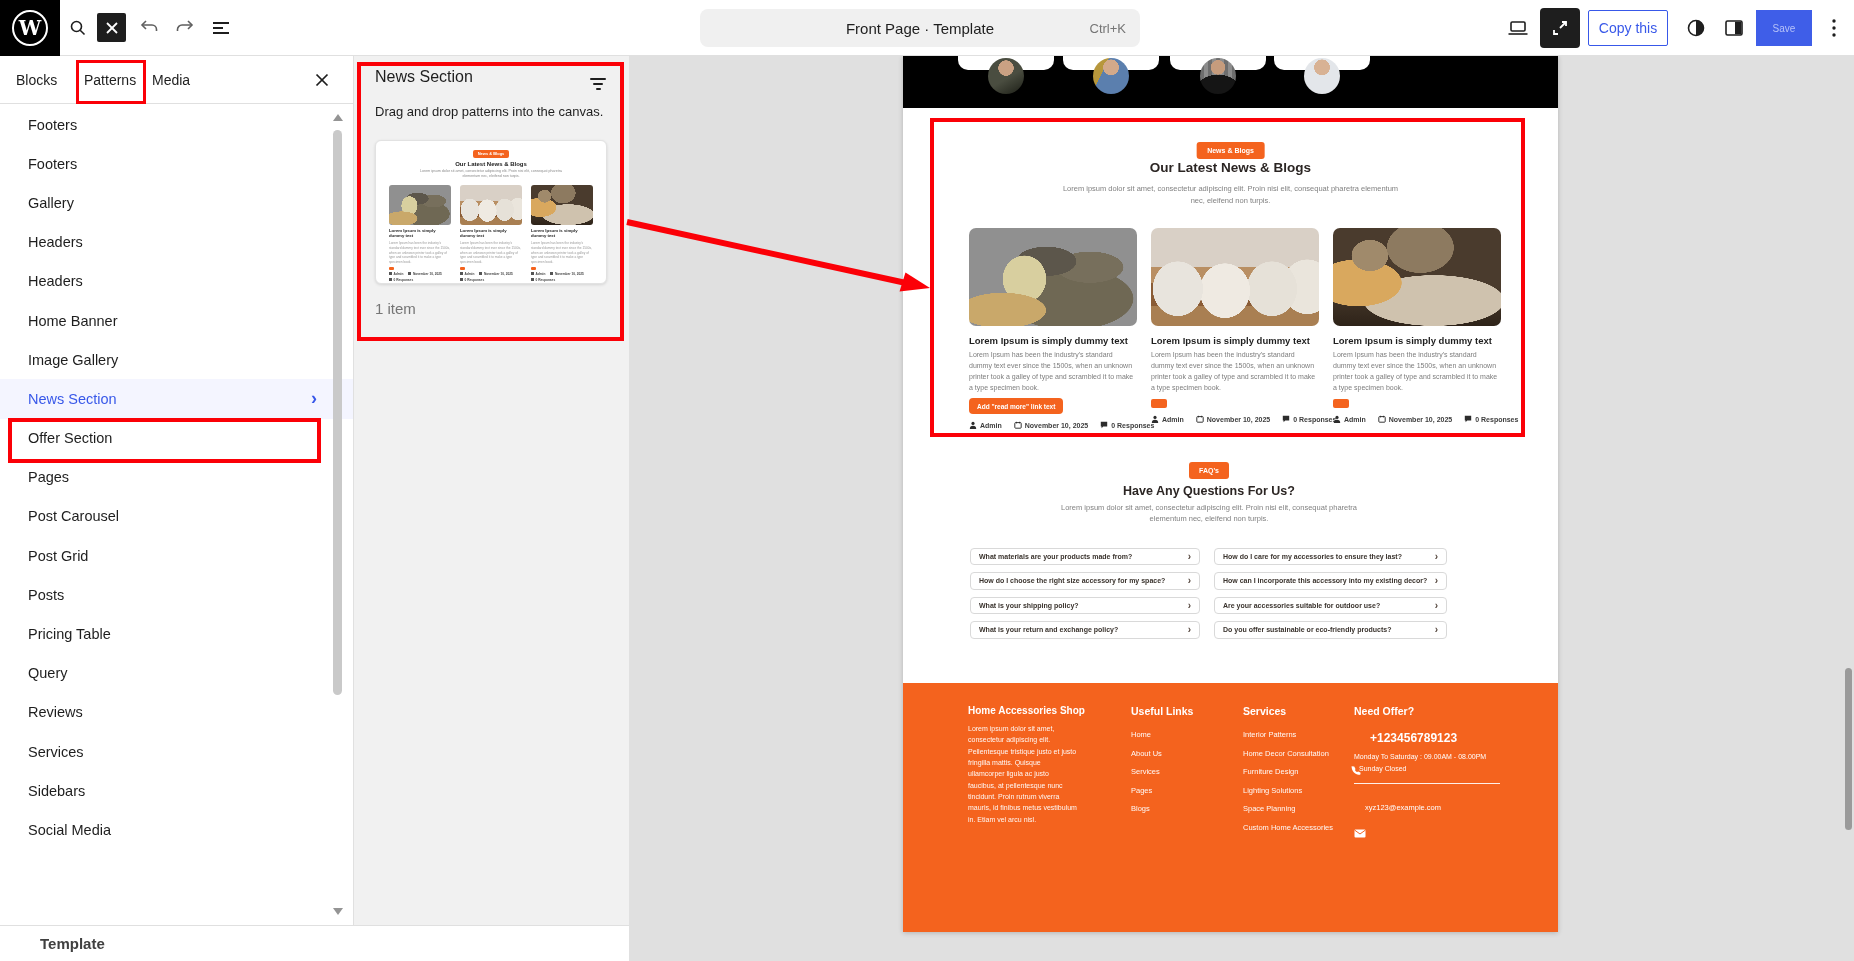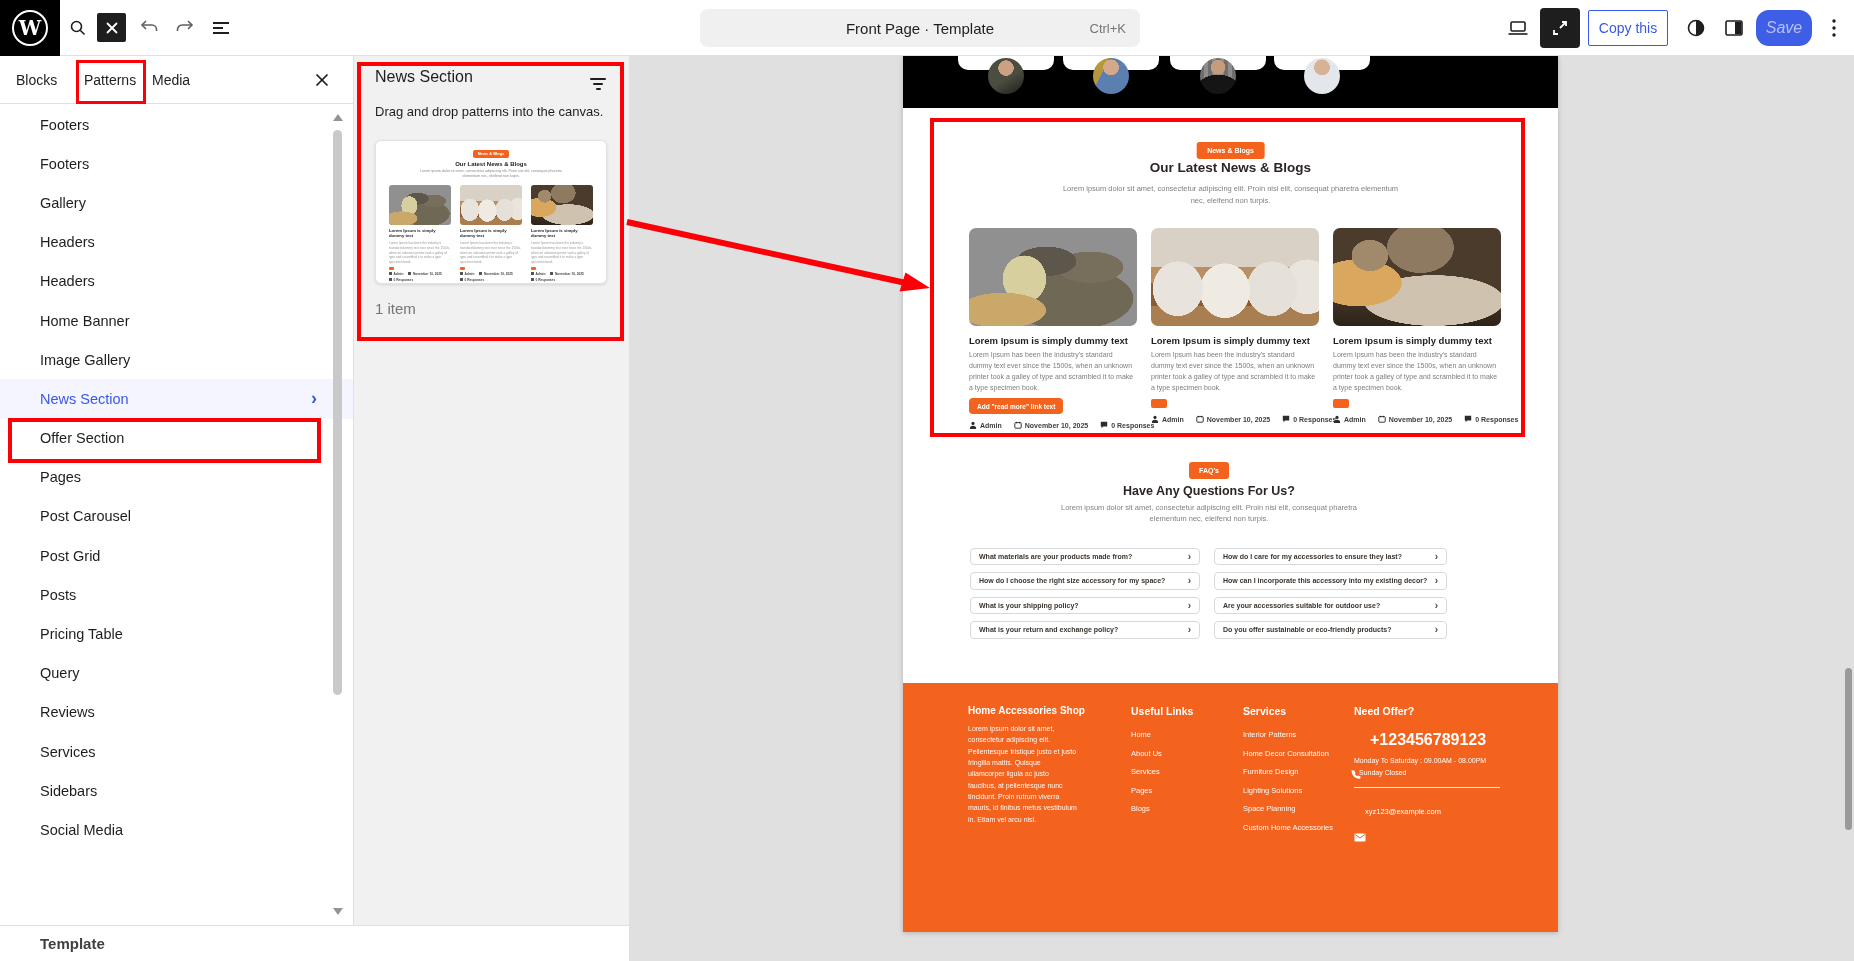--- a/index.html
+++ b/index.html
@@ -9,30 +9,30 @@
   .topbar{position:absolute;left:0;top:0;width:1854px;height:56px;background:#fff;border-bottom:1px solid #e0e0e0;box-sizing:border-box;z-index:20;}
   .wplogo{position:absolute;left:0;top:0;width:60px;height:56px;background:#000;display:flex;align-items:center;justify-content:center;}
   .wpring{width:36px;height:36px;border:2.5px solid #fff;border-radius:50%;display:flex;align-items:center;justify-content:center;color:#fff;font-family:"DejaVu Serif",serif;font-size:20px;font-weight:bold;box-sizing:border-box;}
   .tbtn{position:absolute;top:12px;width:32px;height:32px;display:flex;align-items:center;justify-content:center;border-radius:2px;cursor:pointer;}
   .tbtn.black{background:#1e1e1e;}
   .pill{position:absolute;left:700px;top:9px;width:440px;height:38px;background:#f0f0f0;border-radius:8px;}
   .pill .doc{position:absolute;left:0;right:0;top:0;bottom:0;display:flex;align-items:center;justify-content:center;font-size:15px;color:#1e1e1e;}
   .pill .kbd{position:absolute;right:14px;top:0;bottom:0;display:flex;align-items:center;font-size:13px;color:#757575;}
   .copybtn{position:absolute;left:1588px;top:10px;width:80px;height:36px;border:1.5px solid #3858e9;border-radius:2px;color:#3858e9;font-size:14px;display:flex;align-items:center;justify-content:center;box-sizing:border-box;background:#fff;cursor:pointer;}
   .fsbtn{position:absolute;left:1540px;top:8px;width:40px;height:40px;background:#1e1e1e;border-radius:4px;display:flex;align-items:center;justify-content:center;cursor:pointer;}
-  .savebtn{position:absolute;left:1756px;top:10px;width:56px;height:36px;background:#3f5ee8;border-radius:13px;color:#b6c2f8;font-size:16px;display:flex;align-items:center;justify-content:center;cursor:pointer;font-style:italic;}
+  .savebtn{position:absolute;left:1756px;top:10px;width:56px;height:36px;background:#3f5ee8;border-radius:0;color:#b6c2f8;font-size:10px;display:flex;align-items:center;justify-content:center;cursor:pointer;}
   
   .sidebar{position:absolute;left:0;top:56px;width:354px;height:869px;background:#fff;border-right:1px solid #e0e0e0;box-sizing:border-box;}
   .tabsrow{position:absolute;left:0;top:0;width:100%;height:48px;border-bottom:1px solid #e0e0e0;box-sizing:border-box;}
   .tab{position:absolute;top:0;height:48px;line-height:48px;font-size:14px;color:#1e1e1e;cursor:pointer;}
   .tab.active{color:#1e1e1e;}
   .tab.active::after{content:"";position:absolute;left:-6px;right:-6px;bottom:0;height:3.5px;background:#3858e9;}
   .sbclose{position:absolute;left:306px;top:8px;width:32px;height:32px;display:flex;align-items:center;justify-content:center;cursor:pointer;}
   .plist{position:absolute;left:0;top:49px;width:100%;}
-  .pitem{height:39.2px;display:flex;align-items:center;padding-left:40px;font-size:14.5px;color:#1e1e1e;box-sizing:border-box;cursor:pointer;position:relative;}
+  .pitem{height:39.2px;display:flex;align-items:center;padding-left:28px;font-size:14.5px;color:#1e1e1e;box-sizing:border-box;cursor:pointer;position:relative;}
   .pitem.active{background:#f4f5ff;color:#3858e9;}
   .pitem .chev{position:absolute;right:36px;font-size:18px;color:#3858e9;font-weight:bold;}
   .scroll-up{position:absolute;left:333px;top:114px;width:0;height:0;border-left:5px solid transparent;border-right:5px solid transparent;border-bottom:7px solid #949494;}
   .scroll-dn{position:absolute;left:333px;top:908px;width:0;height:0;border-left:5px solid transparent;border-right:5px solid transparent;border-top:7px solid #949494;}
   .sb-thumb{position:absolute;left:333px;top:130px;width:9px;height:565px;background:#c9c9c9;border-radius:5px;}
   .sb-footer{position:absolute;left:0;top:925px;width:629px;height:36px;background:#fff;border-top:1px solid #e0e0e0;box-sizing:border-box;z-index:5;}
   .sb-footer span{position:absolute;left:40px;top:0;line-height:35px;font-size:15px;font-weight:600;color:#404040;cursor:pointer;}
   
   .panel{position:absolute;left:354px;top:56px;width:276px;height:869px;background:#f1f1f1;border-right:1px solid #e0e0e0;box-sizing:border-box;}
   .panel .ptitle{position:absolute;left:21px;top:12px;font-size:16px;font-weight:500;color:#1e1e1e;}
@@ -84,21 +84,21 @@
   .faq-sub{margin:4px auto 0;width:330px;text-align:center;font-size:7.5px;color:#828282;line-height:1.5;}
   .faq-grid{margin-top:23px;display:grid;grid-template-columns:230px 233px;column-gap:14px;row-gap:7px;}
   .faqbar{height:17.5px;background:#fff;border:1px solid #d9d9d9;border-radius:4px;display:flex;align-items:center;justify-content:space-between;padding:0 8px;box-sizing:border-box;font-size:7px;font-weight:bold;color:#3a332d;cursor:pointer;}
   .faqbar .fchev{font-size:10px;color:#53453c;font-weight:bold;}
   .sfooter{position:absolute;left:0;top:627px;width:655px;height:249px;background:#F4631E;color:#fff;}
   .fcol{position:absolute;top:22px;}
   .ftitle{font-size:10.5px;font-weight:bold;}
   .fabout{margin-top:7px;width:110px;font-size:7px;line-height:1.62;color:rgba(255,255,255,.95);}
   .flinks{margin:13px 0 0;padding:0;list-style:none;}
   .flinks li{font-size:7.5px;margin-bottom:9.5px;cursor:pointer;color:rgba(255,255,255,.96);}
-  .fphone{margin:14px 0 0 16px;font-size:16px;font-weight:bold;}
+  .fphone{margin:14px 0 0 16px;font-size:12px;font-weight:bold;}
   .fhours{margin-top:8px;font-size:7px;}
   .fsunday{margin:5px 0 0 5px;font-size:7px;}
   .fdivider{margin-top:11px;width:146px;border-top:1px solid rgba(255,255,255,.9);}
   .femail{margin:19px 0 0 11px;font-size:7.5px;}
   .rt-scroll{position:absolute;left:1845px;top:668px;width:7px;height:162px;background:#9a9a9a;border-radius:4px;z-index:30;}
   
   .anno{position:absolute;border:4px solid #fb0007;box-sizing:border-box;pointer-events:none;z-index:60;}
   .anno.thin{border-width:3px;}
   .arrowsvg{position:absolute;left:0;top:0;z-index:61;pointer-events:none;}
 </style>

